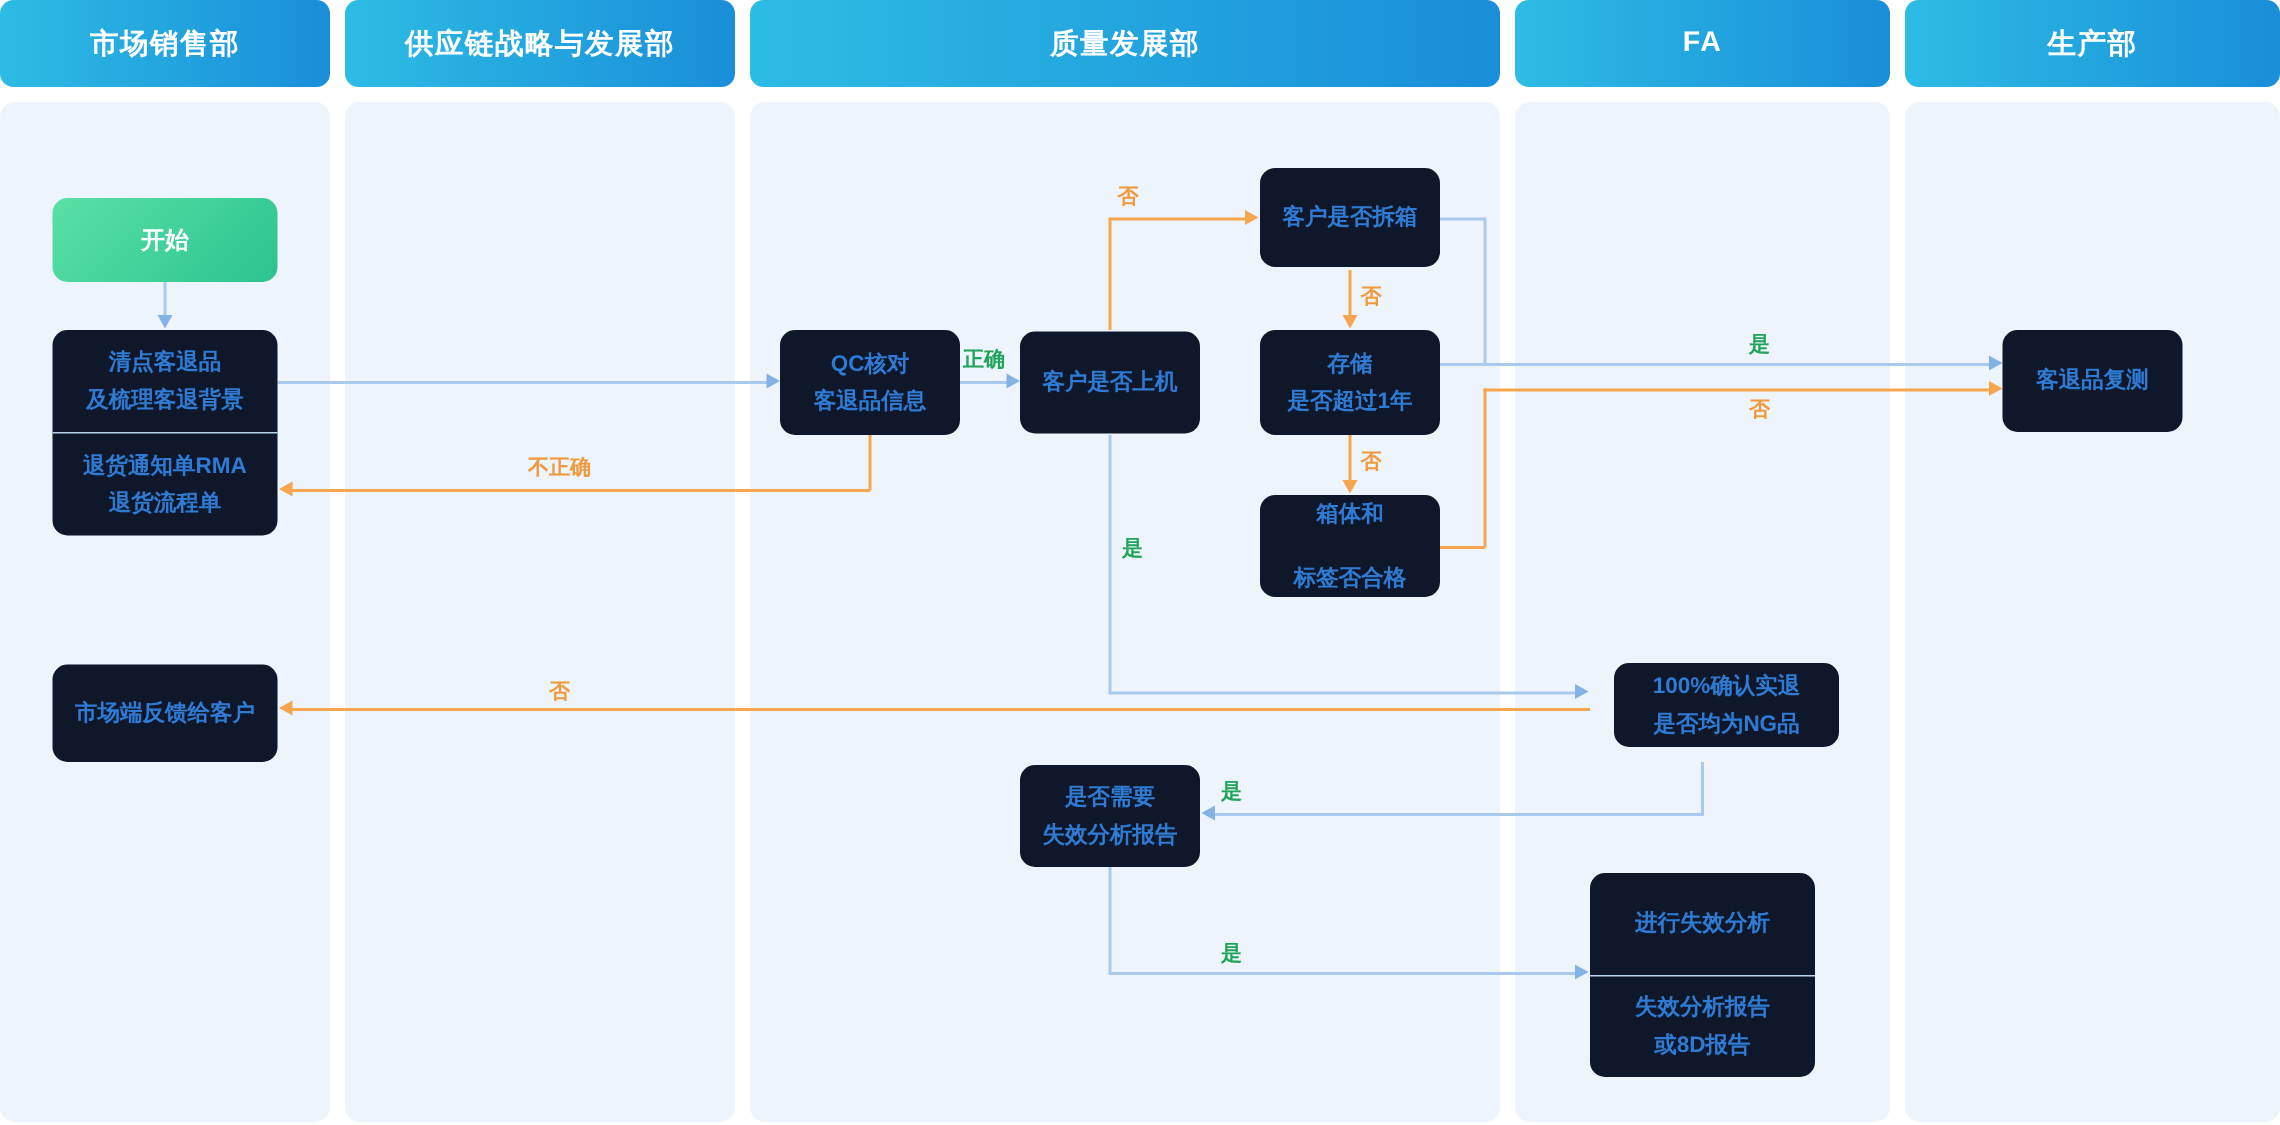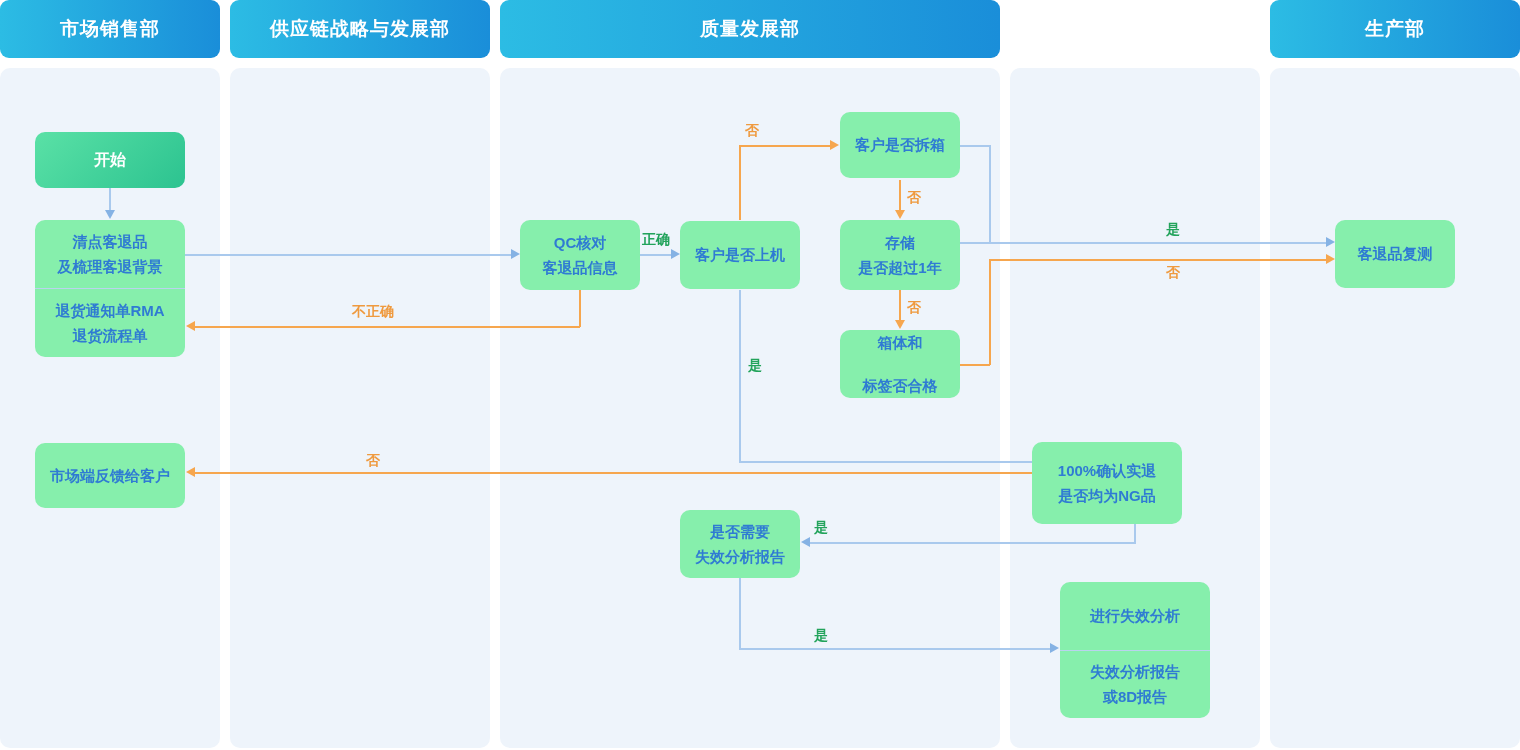--- a/index.html
+++ b/index.html
@@ -11,21 +11,21 @@
     background:linear-gradient(90deg,#2cbce4 0%,#1a8ed9 100%);
     color:#ffffff;font-size:19px;font-weight:bold;
     display:flex;align-items:center;justify-content:center;letter-spacing:1px;
   }
   .lane-body{
     position:absolute;top:68px;height:680px;border-radius:10px;
     background:#eef4fb;
   }
 
   .node{
-    position:absolute;background:#86efac;border-radius:10px;
+    position:absolute;background:#0f172a;border-radius:10px;
     color:#2f7bd3;font-size:15px;font-weight:bold;line-height:1.7;
     display:flex;flex-direction:column;align-items:center;justify-content:center;
     text-align:center;
   }
   .node .sec{width:100%;display:flex;flex-direction:column;align-items:center;justify-content:center;flex:1;}
   .node .sec + .sec{border-top:1px solid #b9d3ee;}
   .start-node{
     position:absolute;border-radius:10px;
     background:linear-gradient(135deg,#5ae1a6 0%,#2cc390 100%);
     color:#ffffff;font-size:16px;font-weight:bold;
@@ -57,20 +57,23 @@
 
   <div class="lane-header" style="left:0px;width:220px;">
       <span>市场销售部</span>
     </div>
   <div class="lane-header" style="left:230px;width:260px;">
       <span>供应链战略与发展部</span>
     </div>
   <div class="lane-header" style="left:500px;width:500px;">
       <span>质量发展部</span>
     </div>
+  <div class="lane-header" style="left:1010px;width:250px;">
+      <span>FA</span>
+    </div>
   <div class="lane-header" style="left:1270px;width:250px;">
       <span>生产部</span>
     </div>
 
   <div class="lane-body" style="left:0px;width:220px;"></div>
   <div class="lane-body" style="left:230px;width:260px;"></div>
   <div class="lane-body" style="left:500px;width:500px;"></div>
   <div class="lane-body" style="left:1010px;width:250px;"></div>
   <div class="lane-body" style="left:1270px;width:250px;"></div>
 
@@ -169,21 +172,21 @@
 
   <div class="node" style="left:840px;top:330px;width:120px;height:68px;justify-content:space-between;">
     <span>箱体和</span>
     <span>标签否合格</span>
   </div>
 
   <div class="node" style="left:1335px;top:220px;width:120px;height:68px;">
     <span>客退品复测</span>
   </div>
 
-  <div class="node" style="left:1032px;top:442px;width:150px;height:82px;">
+  <div class="node" style="left:1076px;top:442px;width:150px;height:56px;">
     <span>100%确认实退</span>
     <span>是否均为NG品</span>
   </div>
 
   <div class="node" style="left:35px;top:443px;width:150px;height:65px;">
     <span>市场端反馈给客户</span>
   </div>
 
   <div class="node" style="left:680px;top:510px;width:120px;height:68px;">
     <span>是否需要</span>

